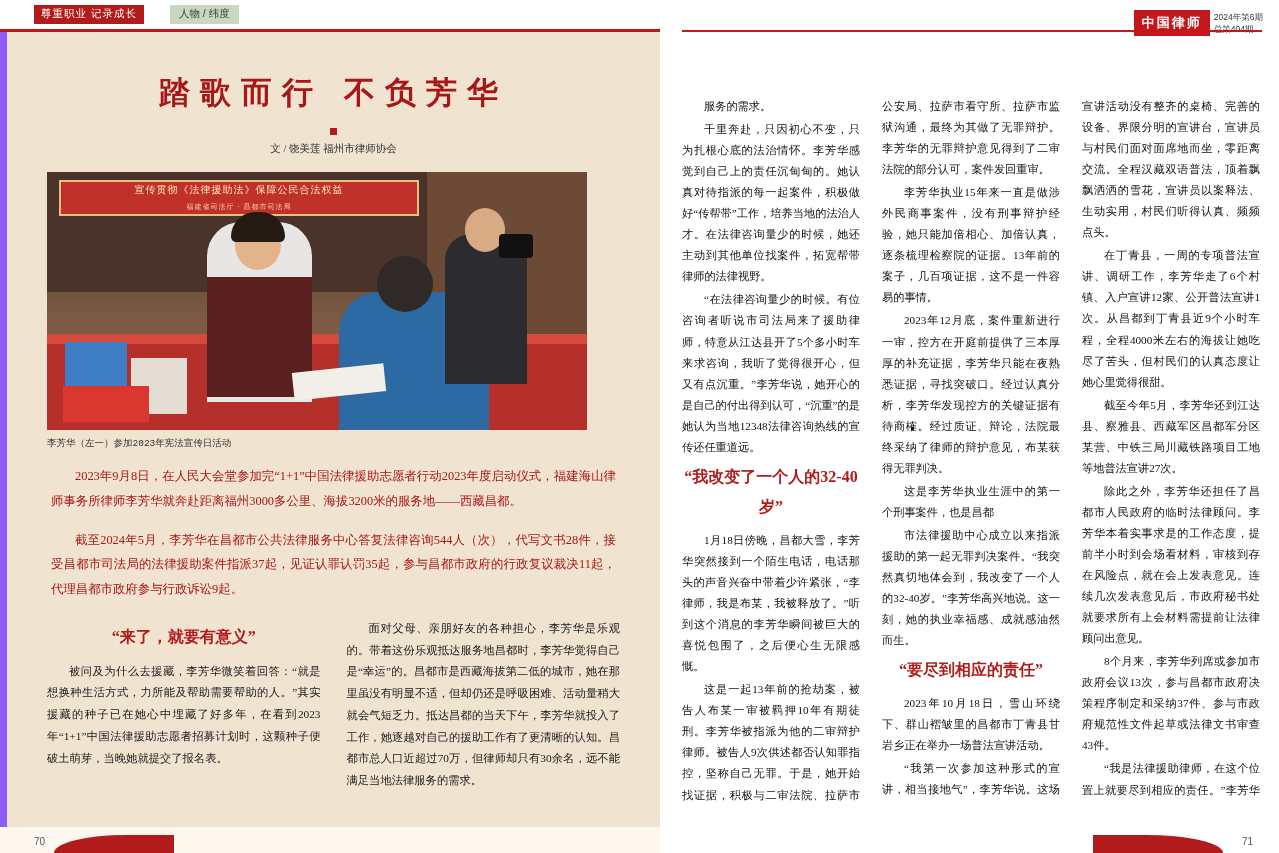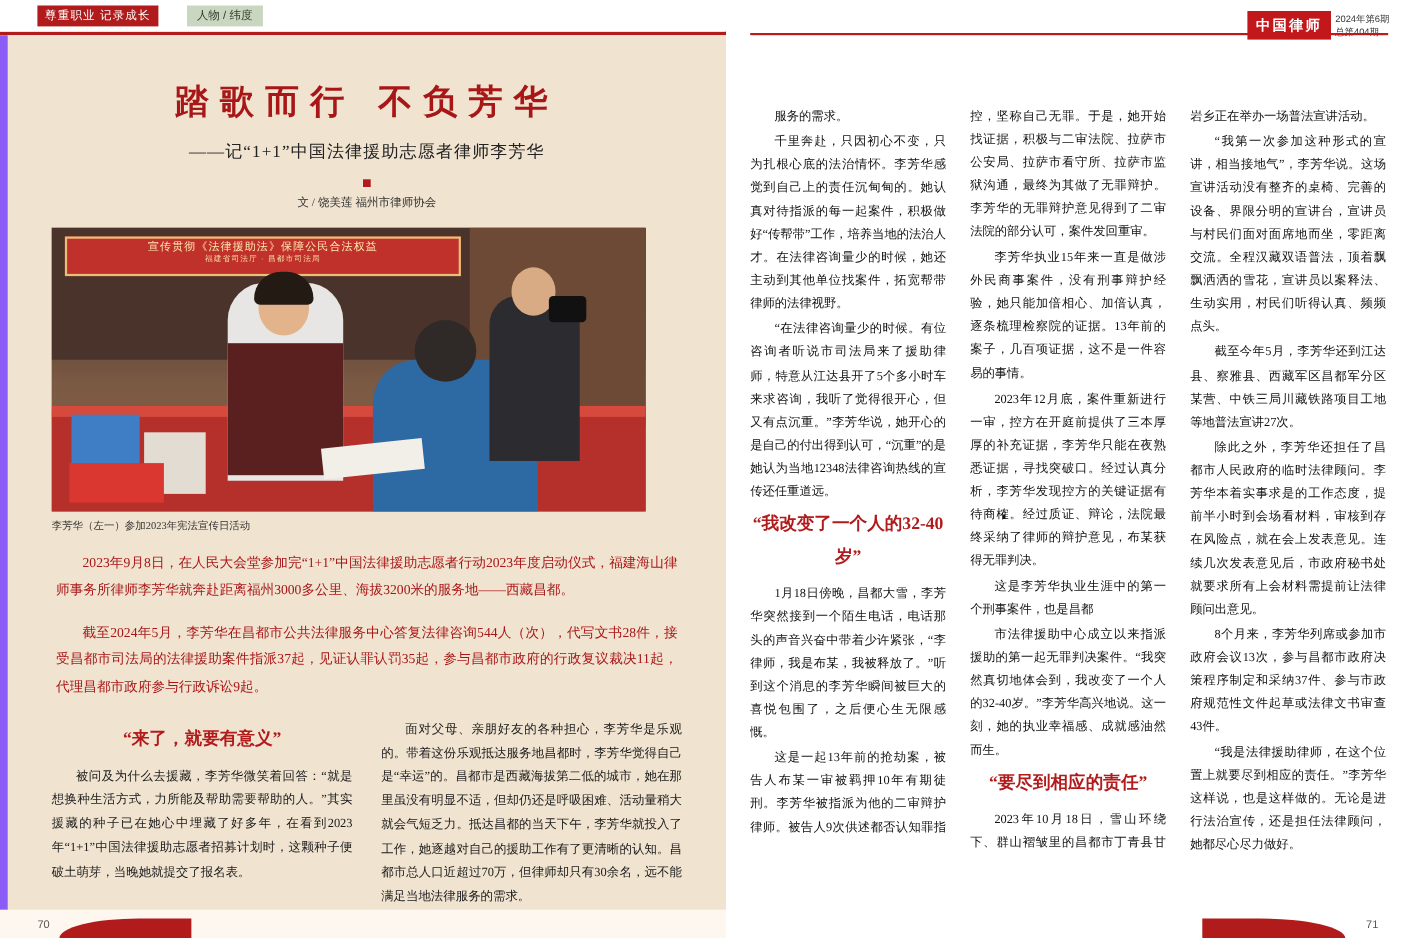--- a/index.html
+++ b/index.html
@@ -59,21 +59,21 @@
   .photo-wrap {
     margin:16px 40px 0 40px; position:relative;
   }
   .photo {
     width:540px; height:258px; position:relative; overflow:hidden;
     background:#8e5a3a;
   }
   .ph-banner {
     position:absolute; left:12px; top:8px; width:360px; height:36px;
     background:#c1312b; border:2px solid #e8c07a;
-    display:flex; align-items:center; justify-content:flex-start;
+    display:flex; align-items:center; justify-content:space-between;
     color:#ffe9b0; font-size:10px; letter-spacing:1px;
     font-family:"Liberation Sans", sans-serif;
     flex-direction:column; line-height:1.25; padding:2px 4px; text-align:center;
   }
   .ph-banner span:last-child { color:#f6d8a0; font-size:7px; }
   .ph-sky { position:absolute; inset:0; background:linear-gradient(#3d2b23 0%, #5d4236 30%, #7b5a44 55%, #8a5f46 100%); }
   .ph-wall { position:absolute; left:0; top:0; width:540px; height:120px; background:#4a332a; }
   .ph-wall2 { position:absolute; left:380px; top:0; width:160px; height:180px; background:#6c4a35; }
   .ph-table { position:absolute; left:0; bottom:0; width:540px; height:92px; background:#b5302a; }
   .ph-table-top { position:absolute; left:0; bottom:86px; width:540px; height:10px; background:#d64a3e; }
@@ -85,21 +85,21 @@
   .ph-p2head { position:absolute; left:330px; top:84px; width:56px; height:56px; background:#2f2a28; border-radius:50%; }
   .ph-p3 { position:absolute; left:398px; top:62px; width:82px; height:150px; background:#2b2b30; border-radius:26px 26px 0 0;}
   .ph-p3head { position:absolute; left:418px; top:36px; width:40px; height:44px; background:#d9ab84; border-radius:50%; }
   .ph-cam { position:absolute; left:452px; top:62px; width:34px; height:24px; background:#111; border-radius:4px; }
   .ph-bag { position:absolute; left:18px; top:170px; width:62px; height:70px; background:#3f7ec4; }
   .ph-bag2 { position:absolute; left:84px; top:186px; width:56px; height:56px; background:#e2dcd2; }
   .ph-box { position:absolute; left:16px; bottom:8px; width:86px; height:36px; background:#d9372f; }
   .ph-papers { position:absolute; left:246px; top:196px; width:92px; height:28px; background:#f2efe9; transform:rotate(-6deg); }
   .photo-cap {
     margin-top:7px; font-size:9.5px; color:#333;
-    font-family:Liberation Serif, serif;
+    font-family:Liberation Mono, monospace;
   }
 
   .lead-text {
     margin:14px 44px 0 44px; color:#a81717; font-size:12.4px; line-height:2.0;
     text-indent:24px; text-align:justify;
   }
   .two-col {
     margin:16px 40px 0 40px; column-count:2; column-gap:26px;
     font-size:11.3px; line-height:1.92; color:#1a1a1a; text-align:justify;
   }
@@ -160,21 +160,20 @@
     <div class="left-top-bar">
       <span class="tag-red">尊重职业 记录成长</span>
       <span class="tag-green">人物 / 纬度</span>
     </div>
     <div class="left-rule"></div>
 
     <div class="left-body">
 
       <div class="title-zone">
         <div class="main-title">踏歌而行  不负芳华</div>
-        <div class="sub-title">——记“1+1”中国法律援助志愿者律师李芳华</div>
         <div class="byline">
           <span class="sq"></span>
           <span>文 / 饶美莲   福州市律师协会</span>
         </div>
       </div>
 
       <div class="photo-wrap">
         <div class="photo">
           <div class="ph-sky"></div>
           <div class="ph-wall"></div>
@@ -237,20 +236,21 @@
       <div class="sec-head">“我改变了一个人的32-40岁”</div>
       <p>1月18日傍晚，昌都大雪，李芳华突然接到一个陌生电话，电话那头的声音兴奋中带着少许紧张，“李律师，我是布某，我被释放了。”听到这个消息的李芳华瞬间被巨大的喜悦包围了，之后便心生无限感慨。</p>
       <p>这是一起13年前的抢劫案，被告人布某一审被羁押10年有期徒刑。李芳华被指派为他的二审辩护律师。被告人9次供述都否认知罪指控，坚称自己无罪。于是，她开始找证据，积极与二审法院、拉萨市公安局、拉萨市看守所、拉萨市监狱沟通，最终为其做了无罪辩护。李芳华的无罪辩护意见得到了二审法院的部分认可，案件发回重审。</p>
       <p>李芳华执业15年来一直是做涉外民商事案件，没有刑事辩护经验，她只能加倍相心、加倍认真，逐条梳理检察院的证据。13年前的案子，几百项证据，这不是一件容易的事情。</p>
       <p>2023年12月底，案件重新进行一审，控方在开庭前提供了三本厚厚的补充证据，李芳华只能在夜熟悉证据，寻找突破口。经过认真分析，李芳华发现控方的关键证据有待商榷。经过质证、辩论，法院最终采纳了律师的辩护意见，布某获得无罪判决。</p>
       <p>这是李芳华执业生涯中的第一个刑事案件，也是昌都</p>
       <p>市法律援助中心成立以来指派援助的第一起无罪判决案件。“我突然真切地体会到，我改变了一个人的32-40岁。”李芳华高兴地说。这一刻，她的执业幸福感、成就感油然而生。</p>
       <div class="sec-head">“要尽到相应的责任”</div>
       <p>2023年10月18日，雪山环绕下、群山褶皱里的昌都市丁青县甘岩乡正在举办一场普法宣讲活动。</p>
       <p>“我第一次参加这种形式的宣讲，相当接地气”，李芳华说。这场宣讲活动没有整齐的桌椅、完善的设备、界限分明的宣讲台，宣讲员与村民们面对面席地而坐，零距离交流。全程汉藏双语普法，顶着飘飘洒洒的雪花，宣讲员以案释法、生动实用，村民们听得认真、频频点头。</p>
+      <p>在丁青县，一周的专项普法宣讲、调研工作，李芳华走了6个村镇、入户宣讲12家、公开普法宣讲1次。从昌都到丁青县近9个小时车程，全程4000米左右的海拔让她吃尽了苦头，但村民们的认真态度让她心里觉得很甜。</p>
       <p>截至今年5月，李芳华还到江达县、察雅县、西藏军区昌都军分区某营、中铁三局川藏铁路项目工地等地普法宣讲27次。</p>
       <p>除此之外，李芳华还担任了昌都市人民政府的临时法律顾问。李芳华本着实事求是的工作态度，提前半小时到会场看材料，审核到存在风险点，就在会上发表意见。连续几次发表意见后，市政府秘书处就要求所有上会材料需提前让法律顾问出意见。</p>
       <p>8个月来，李芳华列席或参加市政府会议13次，参与昌都市政府决策程序制定和采纳37件、参与市政府规范性文件起草或法律文书审查43件。</p>
       <p>“我是法律援助律师，在这个位置上就要尽到相应的责任。”李芳华这样说，也是这样做的。无论是进行法治宣传，还是担任法律顾问，她都尽心尽力做好。</p>
 
     </div>
 
     <div class="rfoot-swoosh"></div>
     <div class="right-foot">71</div>
   </div>

